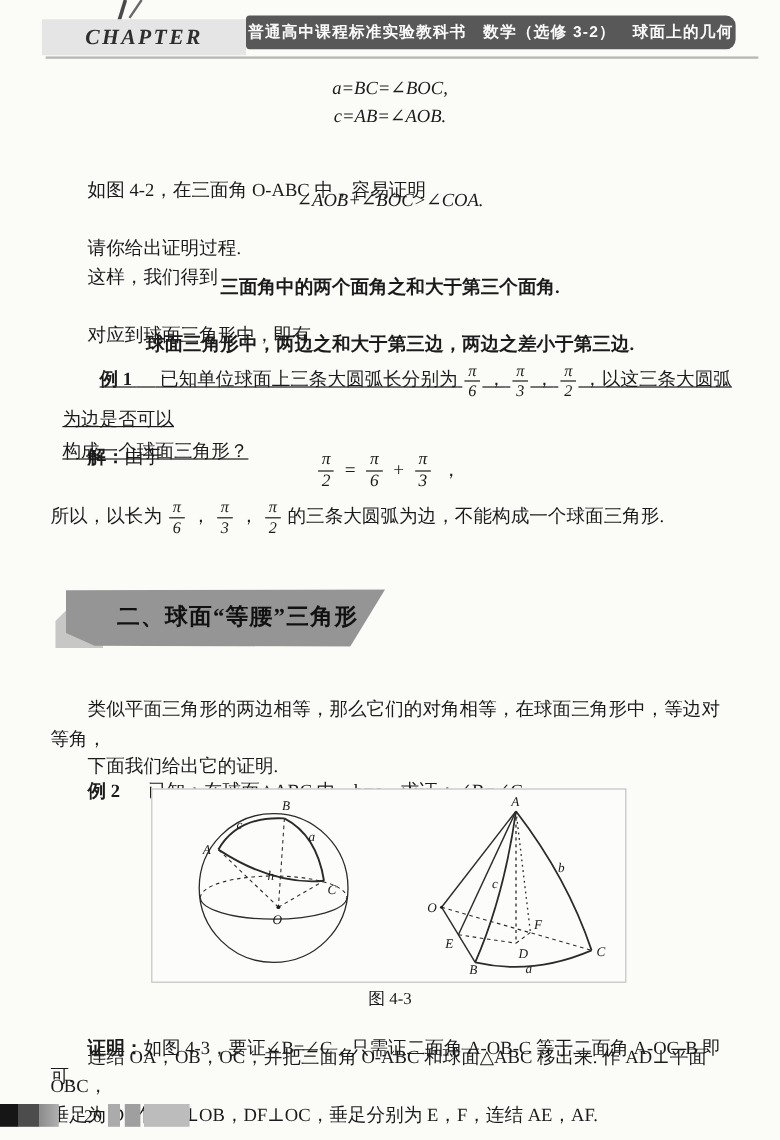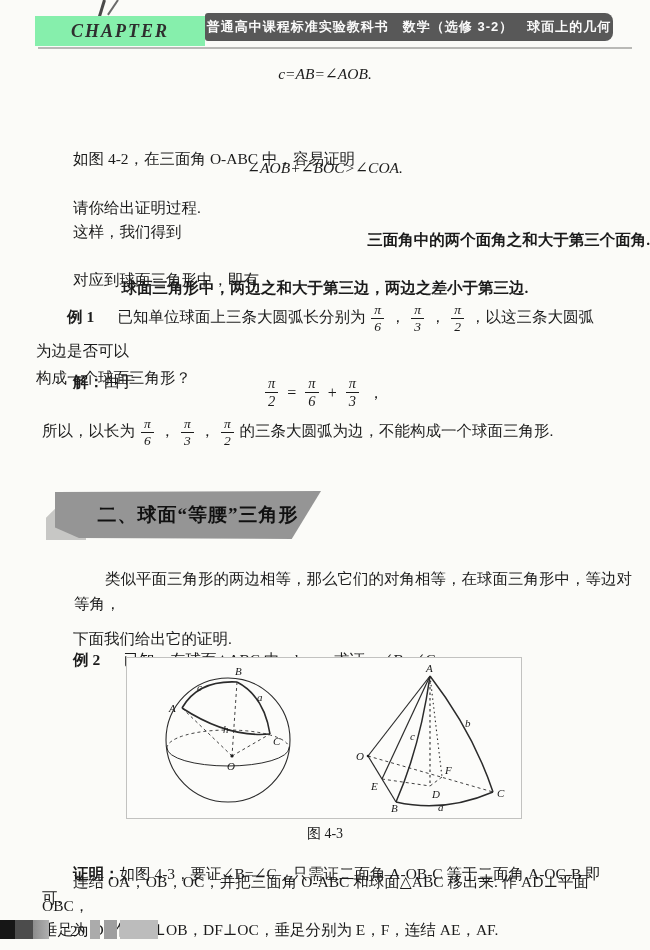--- a/index.html
+++ b/index.html
@@ -11,21 +11,21 @@
   }
   .abs{position:absolute;}
   .b{font-weight:bold;}
   .center{text-align:center;}
   .indent{text-indent:2em;}
 
   
   .chapter-stroke{left:103px;top:0;width:3px;height:40px;background:#4a4a4a;transform:rotate(17deg);transform-origin:top center;}
   .chapter-stroke2{left:117px;top:0;width:2px;height:18px;background:#6a6a6a;transform:rotate(34deg);transform-origin:top center;}
   .chapter-box{
-    left:35px;top:16px;width:170px;height:30px;background:#86efac;
+    left:35px;top:16px;width:170px;height:30px;background:#e5e5e5;
     display:flex;align-items:center;justify-content:center;
     font-style:italic;font-weight:bold;font-size:18px;letter-spacing:2px;color:#2e2e2e;
   }
   .header-bar{
     left:205px;top:13px;width:408px;height:28px;background:#585858;
     border-radius:3px 8px 8px 3px;
     display:flex;align-items:center;justify-content:center;
     color:#fafafa;font-weight:bold;font-size:13px;letter-spacing:1px;
     font-family:"Liberation Sans","DejaVu Sans",sans-serif;
   }
@@ -69,32 +69,33 @@
 <div class="abs chapter-stroke2"></div>
 <div class="abs chapter-box">
   <span>CHAPTER</span>
 </div>
 <div class="abs header-bar">
   <span>普通高中课程标准实验教科书　数学（选修 3-2）　球面上的几何</span>
 </div>
 <div class="abs header-rule"></div>
 
 <div class="abs eq-stack center">
+  <div class="math">a=BC=∠BOC,</div>
   <div class="math">c=AB=∠AOB.</div>
 </div>
 
 <p class="abs indent" style="left:42px;top:131px;width:570px;">如图 4-2，在三面角 O-ABC 中，容易证明</p>
 <div class="abs center math" style="left:0;top:156px;width:650px;">∠AOB+∠BOC&gt;∠COA.</div>
 <p class="abs indent" style="left:42px;top:180px;width:570px;">请你给出证明过程.</p>
 <p class="abs indent" style="left:42px;top:204px;width:570px;">这样，我们得到</p>
-<div class="abs center b" style="left:0;top:228px;width:650px;text-align:right;">三面角中的两个面角之和大于第三个面角.</div>
+<div class="abs center b" style="left:0;top:228px;width:650px;">三面角中的两个面角之和大于第三个面角.</div>
 <p class="abs indent" style="left:42px;top:252px;width:570px;">对应到球面三角形中，即有</p>
 <div class="abs center b" style="left:0;top:276px;width:650px;">球面三角形中，两边之和大于第三边，两边之差小于第三边.</div>
 
-<div class="abs" style="left:36px;top:300px;width:572px;line-height:33px;">
+<div class="abs" style="left:52px;top:300px;width:572px;line-height:33px;text-decoration:underline;">
   <span style="margin-left:2em;"></span>
   <span class="b">例 1</span>
   <span>　</span>
   <span>已知单位球面上三条大圆弧长分别为</span>
   <span class="frac"><span class="fn">π</span><span class="fd">6</span></span>
   <span>，</span>
   <span class="frac"><span class="fn">π</span><span class="fd">3</span></span>
   <span>，</span>
   <span class="frac"><span class="fn">π</span><span class="fd">2</span></span>
   <span>，以这三条大圆弧为边是否可以</span>
@@ -122,21 +123,21 @@
   <span>，</span>
   <span class="frac"><span class="fn">π</span><span class="fd">2</span></span>
   <span>的三条大圆弧为边，不能构成一个球面三角形.</span>
 </div>
 
 <div class="abs banner-shadow"></div>
 <div class="abs banner-main">
   <span>二、球面“等腰”三角形</span>
 </div>
 
-<div class="abs" style="left:42px;top:566px;width:572px;line-height:25px;margin-left:32px;">
+<div class="abs" style="left:42px;top:579px;width:572px;line-height:25px;">
   <span class="indent" style="display:block;">类似平面三角形的两边相等，那么它们的对角相等，在球面三角形中，等边对等角，</span>
 </div>
 <p class="abs indent" style="left:42px;top:608px;width:570px;margin-top:19px;">下面我们给出它的证明.</p>
 <p class="abs indent" style="left:42px;top:632px;width:570px;">
   <span class="b">例 2</span>
   <span>　</span>
   <span>已知：在球面△ABC 中，b=c，求证：∠B=∠C.</span>
 </p>
 
 <div class="abs figure-box"></div>

